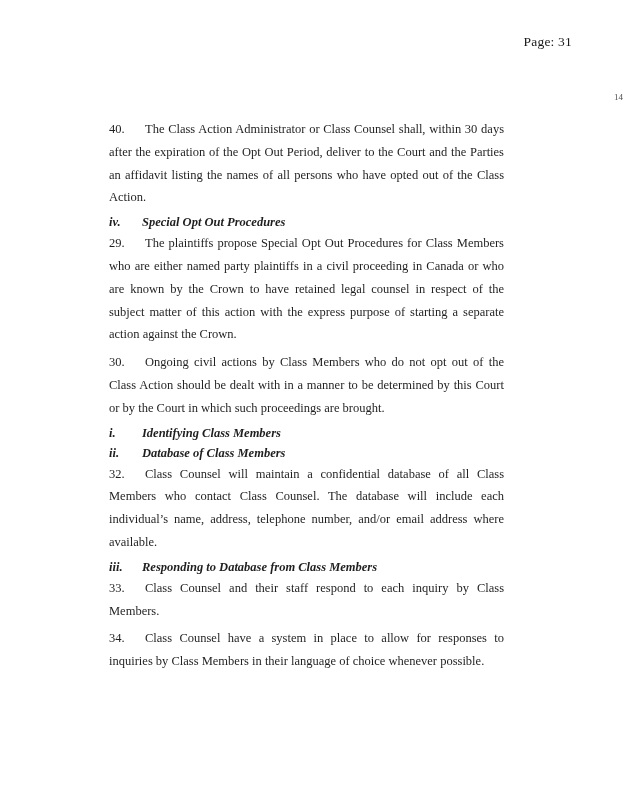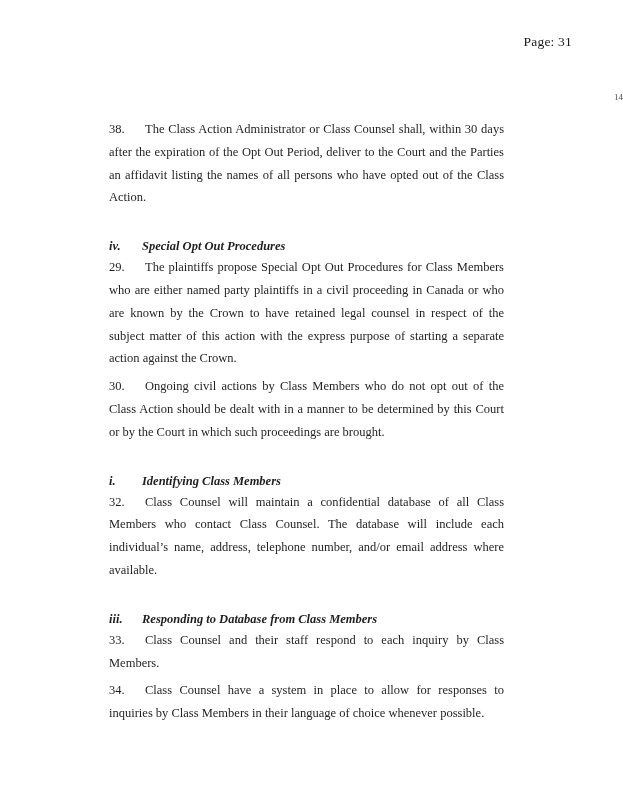--- a/index.html
+++ b/index.html
@@ -55,53 +55,53 @@
     font-weight: 700;
     line-height: 17px;
     margin: 3px 0 1px 0;
   }
   .h-ital {
     font-style: italic;
   }
   .h-ital .hnum {
     display: inline-block;
     width: 33px;
-    margin-top: 24px;
   }
   .h-letter {
     margin-left: 34px;
   }
   .h-letter .hnum {
     display: inline-block;
     width: 17px;
   }
 </style>
 </head>
 <body>
 
 <div class="page">
 
   <div class="page-header-label">Page: 31</div>
 
   <div class="folio">14</div>
 
   <div class="content">
 
-    <p class="para"><span class="pnum">38.</span><span>The Class Action Administrator or Class Counsel shall, within 30 days after the expiration of the Opt Out Period, deliver to the Court and the Parties an affidavit listing the names of all persons who have opted out of the Class Action.</span></p>
+    <p class="para"><span class="pnum">40.</span><span>The Class Action Administrator or Class Counsel shall, within 30 days after the expiration of the Opt Out Period, deliver to the Court and the Parties an affidavit listing the names of all persons who have opted out of the Class Action.</span></p>
 
     <p class="hding h-ital"><span class="hnum">iv.</span><span>Special Opt Out Procedures</span></p>
 
     <p class="para"><span class="pnum">29.</span><span>The plaintiffs propose Special Opt Out Procedures for Class Members who are either named party plaintiffs in a civil proceeding in Canada or who are known by the Crown to have retained legal counsel in respect of the subject matter of this action with the express purpose of starting a separate action against the Crown.</span></p>
 
     <p class="para"><span class="pnum">30.</span><span>Ongoing civil actions by Class Members who do not opt out of the Class Action should be dealt with in a manner to be determined by this Court or by the Court in which such proceedings are brought.</span></p>
 
 
     <p class="hding h-ital"><span class="hnum">i.</span><span>Identifying Class Members</span></p>
 
 
+    <p class="hding h-ital"><span class="hnum">ii.</span><span>Database of Class Members</span></p>
 
     <p class="para"><span class="pnum">32.</span><span>Class Counsel will maintain a confidential database of all Class Members who contact Class Counsel. The database will include each individual’s name, address, telephone number, and/or email address where available.</span></p>
 
     <p class="hding h-ital"><span class="hnum">iii.</span><span>Responding to Database from Class Members</span></p>
 
     <p class="para"><span class="pnum">33.</span><span>Class Counsel and their staff respond to each inquiry by Class Members.</span></p>
 
     <p class="para"><span class="pnum">34.</span><span>Class Counsel have a system in place to allow for responses to inquiries by Class Members in their language of choice whenever possible.</span></p>
 
   </div>

